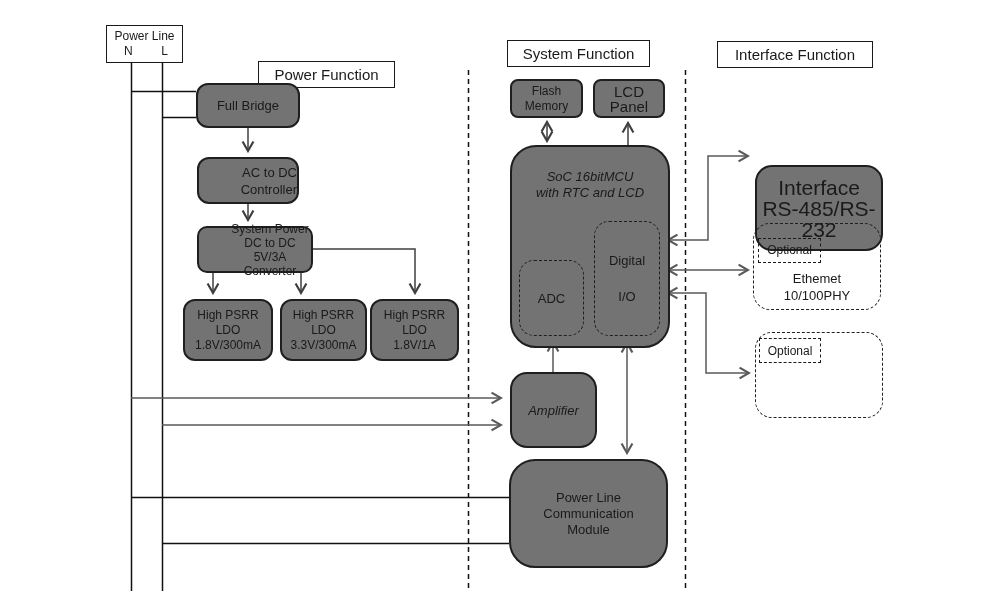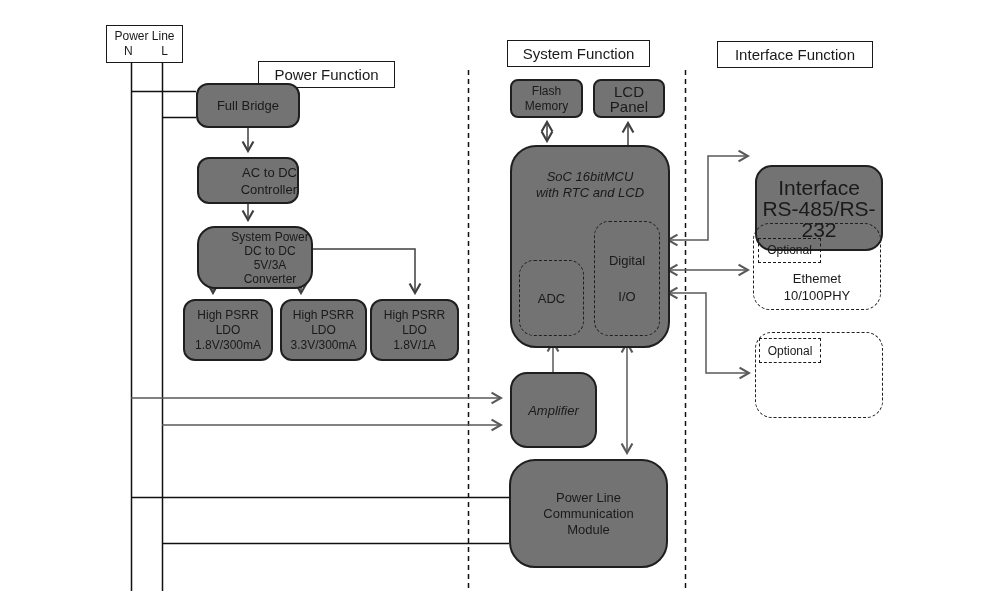--- a/index.html
+++ b/index.html
@@ -18,21 +18,21 @@
   .titlebox{display:flex;align-items:center;justify-content:center;font-size:15px;}
   .t-power{left:258px;top:38px;width:137px;height:27px;margin-top:23px;}
   .t-system{left:507px;top:40px;width:143px;height:27px;}
   .t-interface{left:717px;top:41px;width:156px;height:27px;}
 
   .b-powerline{left:106px;top:25px;width:77px;height:38px;font-size:12px;line-height:15px;text-align:center;padding-top:3px;}
   .pl-nl{display:flex;justify-content:space-between;padding:0 14px 0 17px;font-size:12px;}
 
   .b-fullbridge{left:196px;top:83px;width:104px;height:45px;border-radius:12px;font-size:13px;}
   .b-acdc{left:197px;top:157px;width:102px;height:47px;border-radius:12px;font-size:13px;line-height:17px;align-items:flex-end;}
-  .b-syspower{left:197px;top:226px;width:116px;height:63px;border-radius:18px;font-size:12px;line-height:14px;padding-left:30px;}
+  .b-syspower{left:197px;top:226px;width:116px;height:47px;border-radius:10px;font-size:12px;line-height:14px;padding-left:30px;}
   .b-ldo{border-radius:12px;font-size:12px;line-height:15px;}
   .b-ldo1{left:183px;top:299px;width:90px;height:62px;}
   .b-ldo2{left:280px;top:299px;width:87px;height:62px;}
   .b-ldo3{left:370px;top:299px;width:89px;height:62px;}
 
   .b-flash{left:510px;top:79px;width:73px;height:39px;border-radius:8px;font-size:12px;line-height:15px;}
   .b-lcd{left:593px;top:79px;width:72px;height:39px;border-radius:8px;font-size:15px;line-height:15px;}
   .b-soc{left:510px;top:145px;width:160px;height:203px;border-radius:26px;font-size:13px;line-height:16px;justify-content:flex-start;padding-top:22px;font-style:italic;}
   .b-adc{left:519px;top:260px;width:65px;height:76px;border-radius:15px;font-size:13px;}
   .b-digio{left:594px;top:221px;width:66px;height:115px;border-radius:15px;font-size:13px;line-height:16px;gap:20px;}

